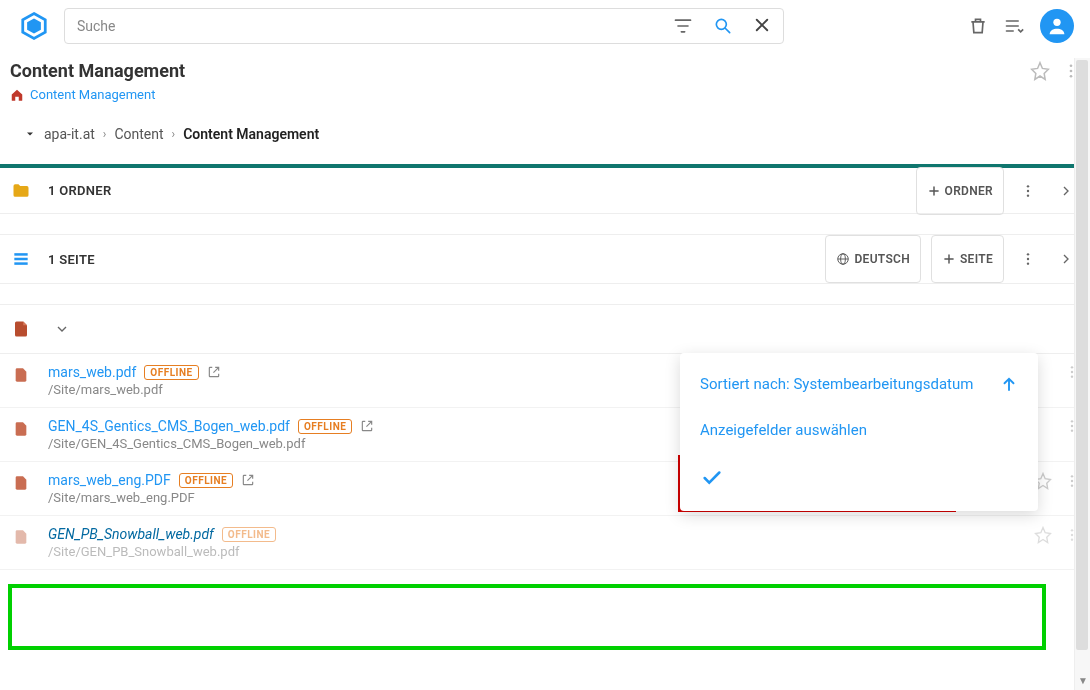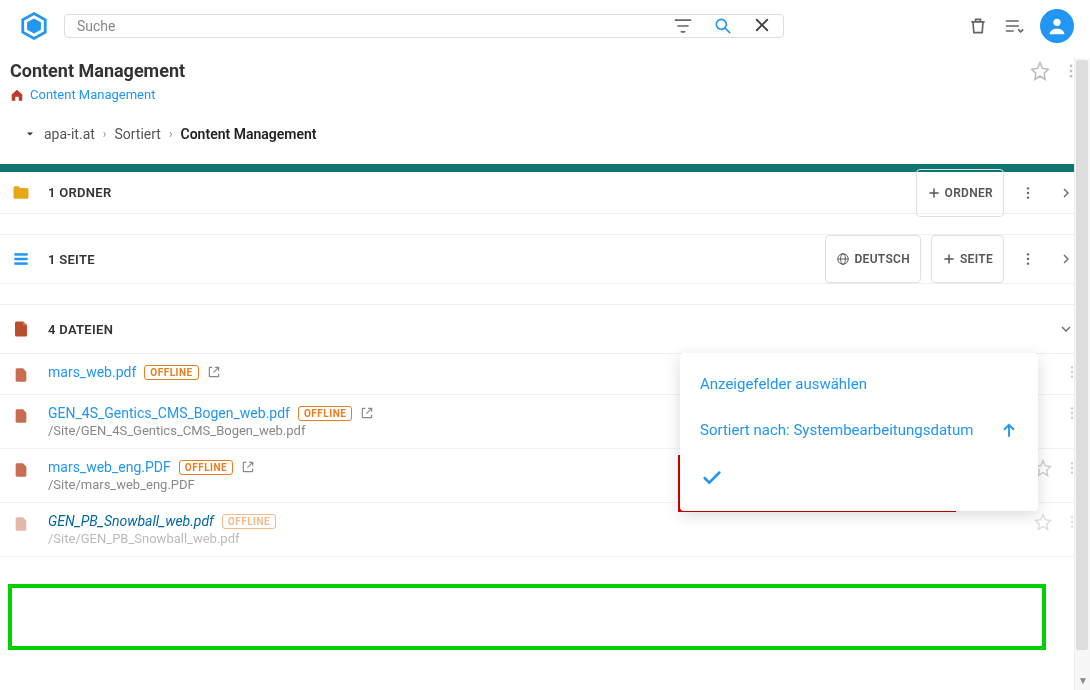--- a/index.html
+++ b/index.html
@@ -2,21 +2,21 @@
 <html><head>
 <meta charset="utf-8">
 <style>
 * { margin: 0; padding: 0; box-sizing: border-box; font-family: -apple-system, BlinkMacSystemFont, "Segoe UI", Roboto, Arial, sans-serif; }
 body { width: 1090px; height: 690px; background: #fff; overflow: hidden; font-size: 14px; color: #333; position: relative; }
 
 
 .header { display: flex; align-items: center; padding: 8px 16px; gap: 12px; }
 .logo { width: 36px; height: 36px; display: flex; align-items: center; justify-content: center; }
 .logo svg { width: 30px; height: 30px; }
-.search-box { flex: 0 0 720px; height: 24px; border: 1px solid #ddd; border-radius: 4px; display: flex; align-items: center; padding: 0 12px; gap: 8px; }
+.search-box { flex: 0 0 720px; height: 36px; border: 1px solid #ddd; border-radius: 4px; display: flex; align-items: center; padding: 0 12px; gap: 8px; }
 .search-box input { flex: 1; border: none; outline: none; font-size: 14px; color: #666; }
 .search-box input::placeholder { color: #888; }
 .search-icons { display: flex; gap: 20px; }
 .hdr-spacer { flex: 1; }
 .hdr-actions { display: flex; align-items: center; gap: 16px; }
 .avatar-circle { width: 34px; height: 34px; border-radius: 50%; background: #2196F3; display: flex; align-items: center; justify-content: center; }
 .icon-btn { color: #666; cursor: pointer; display: inline-flex; }
 
 
 .title-row { display: flex; align-items: center; padding: 8px 10px 4px; }
@@ -28,21 +28,21 @@
 .bc-link-row .home-icon { color: #c0392b; }
 .bc-link-row a { color: #2196F3; text-decoration: none; }
 
 
 .bc-nav { padding: 10px 24px 22px; display: flex; align-items: center; gap: 8px; color: #333; font-size: 14px; }
 .bc-nav .crumb { color: #555; }
 .bc-nav .sep { color: #888; font-size: 12px; }
 .bc-nav .current { font-weight: 600; color: #222; }
 
 
-.sectbar-orange { border-top: 8px solid #0f766e; border-bottom: 1px solid #eee; display: flex; align-items: center; padding: 0 10px; height: 50px; gap: 16px; }
+.sectbar-orange { border-top: 4px solid #0f766e; border-bottom: 1px solid #eee; display: flex; align-items: center; padding: 0 10px; height: 50px; gap: 16px; }
 .sectbar-gray { border-top: 1px solid #eee; border-bottom: 1px solid #eee; display: flex; align-items: center; padding: 0 10px; height: 50px; gap: 16px; margin-top: 20px; }
 .sect-icon { width: 22px; display: flex; justify-content: center; }
 .sect-label { flex: 1; font-weight: 600; color: #333; font-size: 13px; letter-spacing: 0.3px; }
 .sect-actions { display: flex; align-items: center; gap: 10px; color: #666; }
 .sect-btn { display: flex; align-items: center; gap: 4px; padding: 16px 10px; border: 1px solid #e0e0e0; border-radius: 4px; font-size: 12px; font-weight: 600; color: #555; cursor: pointer; letter-spacing: 0.3px; }
 .sect-plain { display: flex; align-items: center; justify-content: center; width: 28px; color: #555; cursor: pointer; }
 
 
 .file-row { display: flex; align-items: flex-start; padding: 10px 10px; border-bottom: 1px solid #f2f2f2; gap: 16px; position: relative; }
 .file-icon { width: 22px; display: flex; justify-content: center; margin-top: 2px; }
@@ -159,21 +159,21 @@
 </div>
 
 <div class="bc-nav">
   <span>
       <svg width="12" height="12" viewBox="0 0 24 24">
         <path d="M6 9l6 6 6-6" fill="#333"></path>
       </svg>
     </span>
   <span class="crumb">apa-it.at</span>
   <span class="sep">›</span>
-  <span class="crumb">Sortiert</span>
+  <span class="crumb">Content</span>
   <span class="sep">›</span>
   <span class="current">Content Management</span>
 </div>
 
 <div class="sectbar-orange">
   <span class="sect-icon">
       <svg width="20" height="20" viewBox="0 0 24 24">
         <path d="M3 6a2 2 0 012-2h4l2 2h8a2 2 0 012 2v9a2 2 0 01-2 2H5a2 2 0 01-2-2z" fill="#e6a817"></path>
       </svg>
     </span>
@@ -239,21 +239,20 @@
   </div>
 </div>
 
 <div class="sectbar-gray">
   <span class="sect-icon">
       <svg width="18" height="20" viewBox="0 0 24 24">
         <path d="M6 2h9l5 5v13a2 2 0 01-2 2H6a2 2 0 01-2-2V4a2 2 0 012-2z" fill="#b84d2f"></path>
         <path d="M15 2v5h5" fill="#d67a5c"></path>
       </svg>
     </span>
-  <span class="sect-label">4 DATEIEN</span>
   <div class="sect-actions">
     <span class="sect-plain">
         <svg width="16" height="16" viewBox="0 0 24 24">
           <path d="M6 9l6 6 6-6" fill="none" stroke="#666" stroke-width="2"></path>
         </svg>
       </span>
   </div>
 </div>
 
 <div class="file-row">
@@ -265,20 +264,21 @@
   <div class="file-main">
     <div class="file-name-line">
       <span class="file-name">mars_web.pdf</span>
       <span class="badge-offline">OFFLINE</span>
       <span class="open-ext">
           <svg width="14" height="14" viewBox="0 0 24 24">
             <path d="M14 4h6v6M20 4l-9 9M9 4H5a1 1 0 00-1 1v14a1 1 0 001 1h14a1 1 0 001-1v-4" fill="none" stroke="#888" stroke-width="2"></path>
           </svg>
         </span>
     </div>
+    <div class="file-path">/Site/mars_web.pdf</div>
   </div>
   <div class="file-right">
     <span>
         <svg width="16" height="16" viewBox="0 0 24 24">
           <circle cx="12" cy="5" r="1.8" fill="#ccc"></circle>
           <circle cx="12" cy="12" r="1.8" fill="#ccc"></circle>
           <circle cx="12" cy="19" r="1.8" fill="#ccc"></circle>
         </svg>
       </span>
   </div>
@@ -371,30 +371,30 @@
           <circle cx="12" cy="5" r="1.8" fill="#ddd"></circle>
           <circle cx="12" cy="12" r="1.8" fill="#ddd"></circle>
           <circle cx="12" cy="19" r="1.8" fill="#ddd"></circle>
         </svg>
       </span>
   </div>
 </div>
 
 <div class="dropdown">
   <div class="dd-item plain">
-    <span>Anzeigefelder auswählen</span>
-  </div>
-  <div class="dd-item plain">
     <span>Sortiert nach: Systembearbeitungsdatum</span>
     <span class="dd-sort-arrow">
         <svg width="18" height="18" viewBox="0 0 24 24">
           <path d="M12 20V5M6 11l6-6 6 6" fill="none" stroke="#2196F3" stroke-width="2.5" stroke-linecap="round"></path>
         </svg>
       </span>
   </div>
+  <div class="dd-item plain">
+    <span>Anzeigefelder auswählen</span>
+  </div>
   <div class="dd-item checked">
     <span class="dd-check">
         <svg width="22" height="22" viewBox="0 0 24 24">
           <path d="M4 12l5 5L20 6" fill="none" stroke="#2196F3" stroke-width="2.8" stroke-linecap="round"></path>
         </svg>
       </span>
   </div>
 </div>
 
 <div class="dd-highlight"></div>

